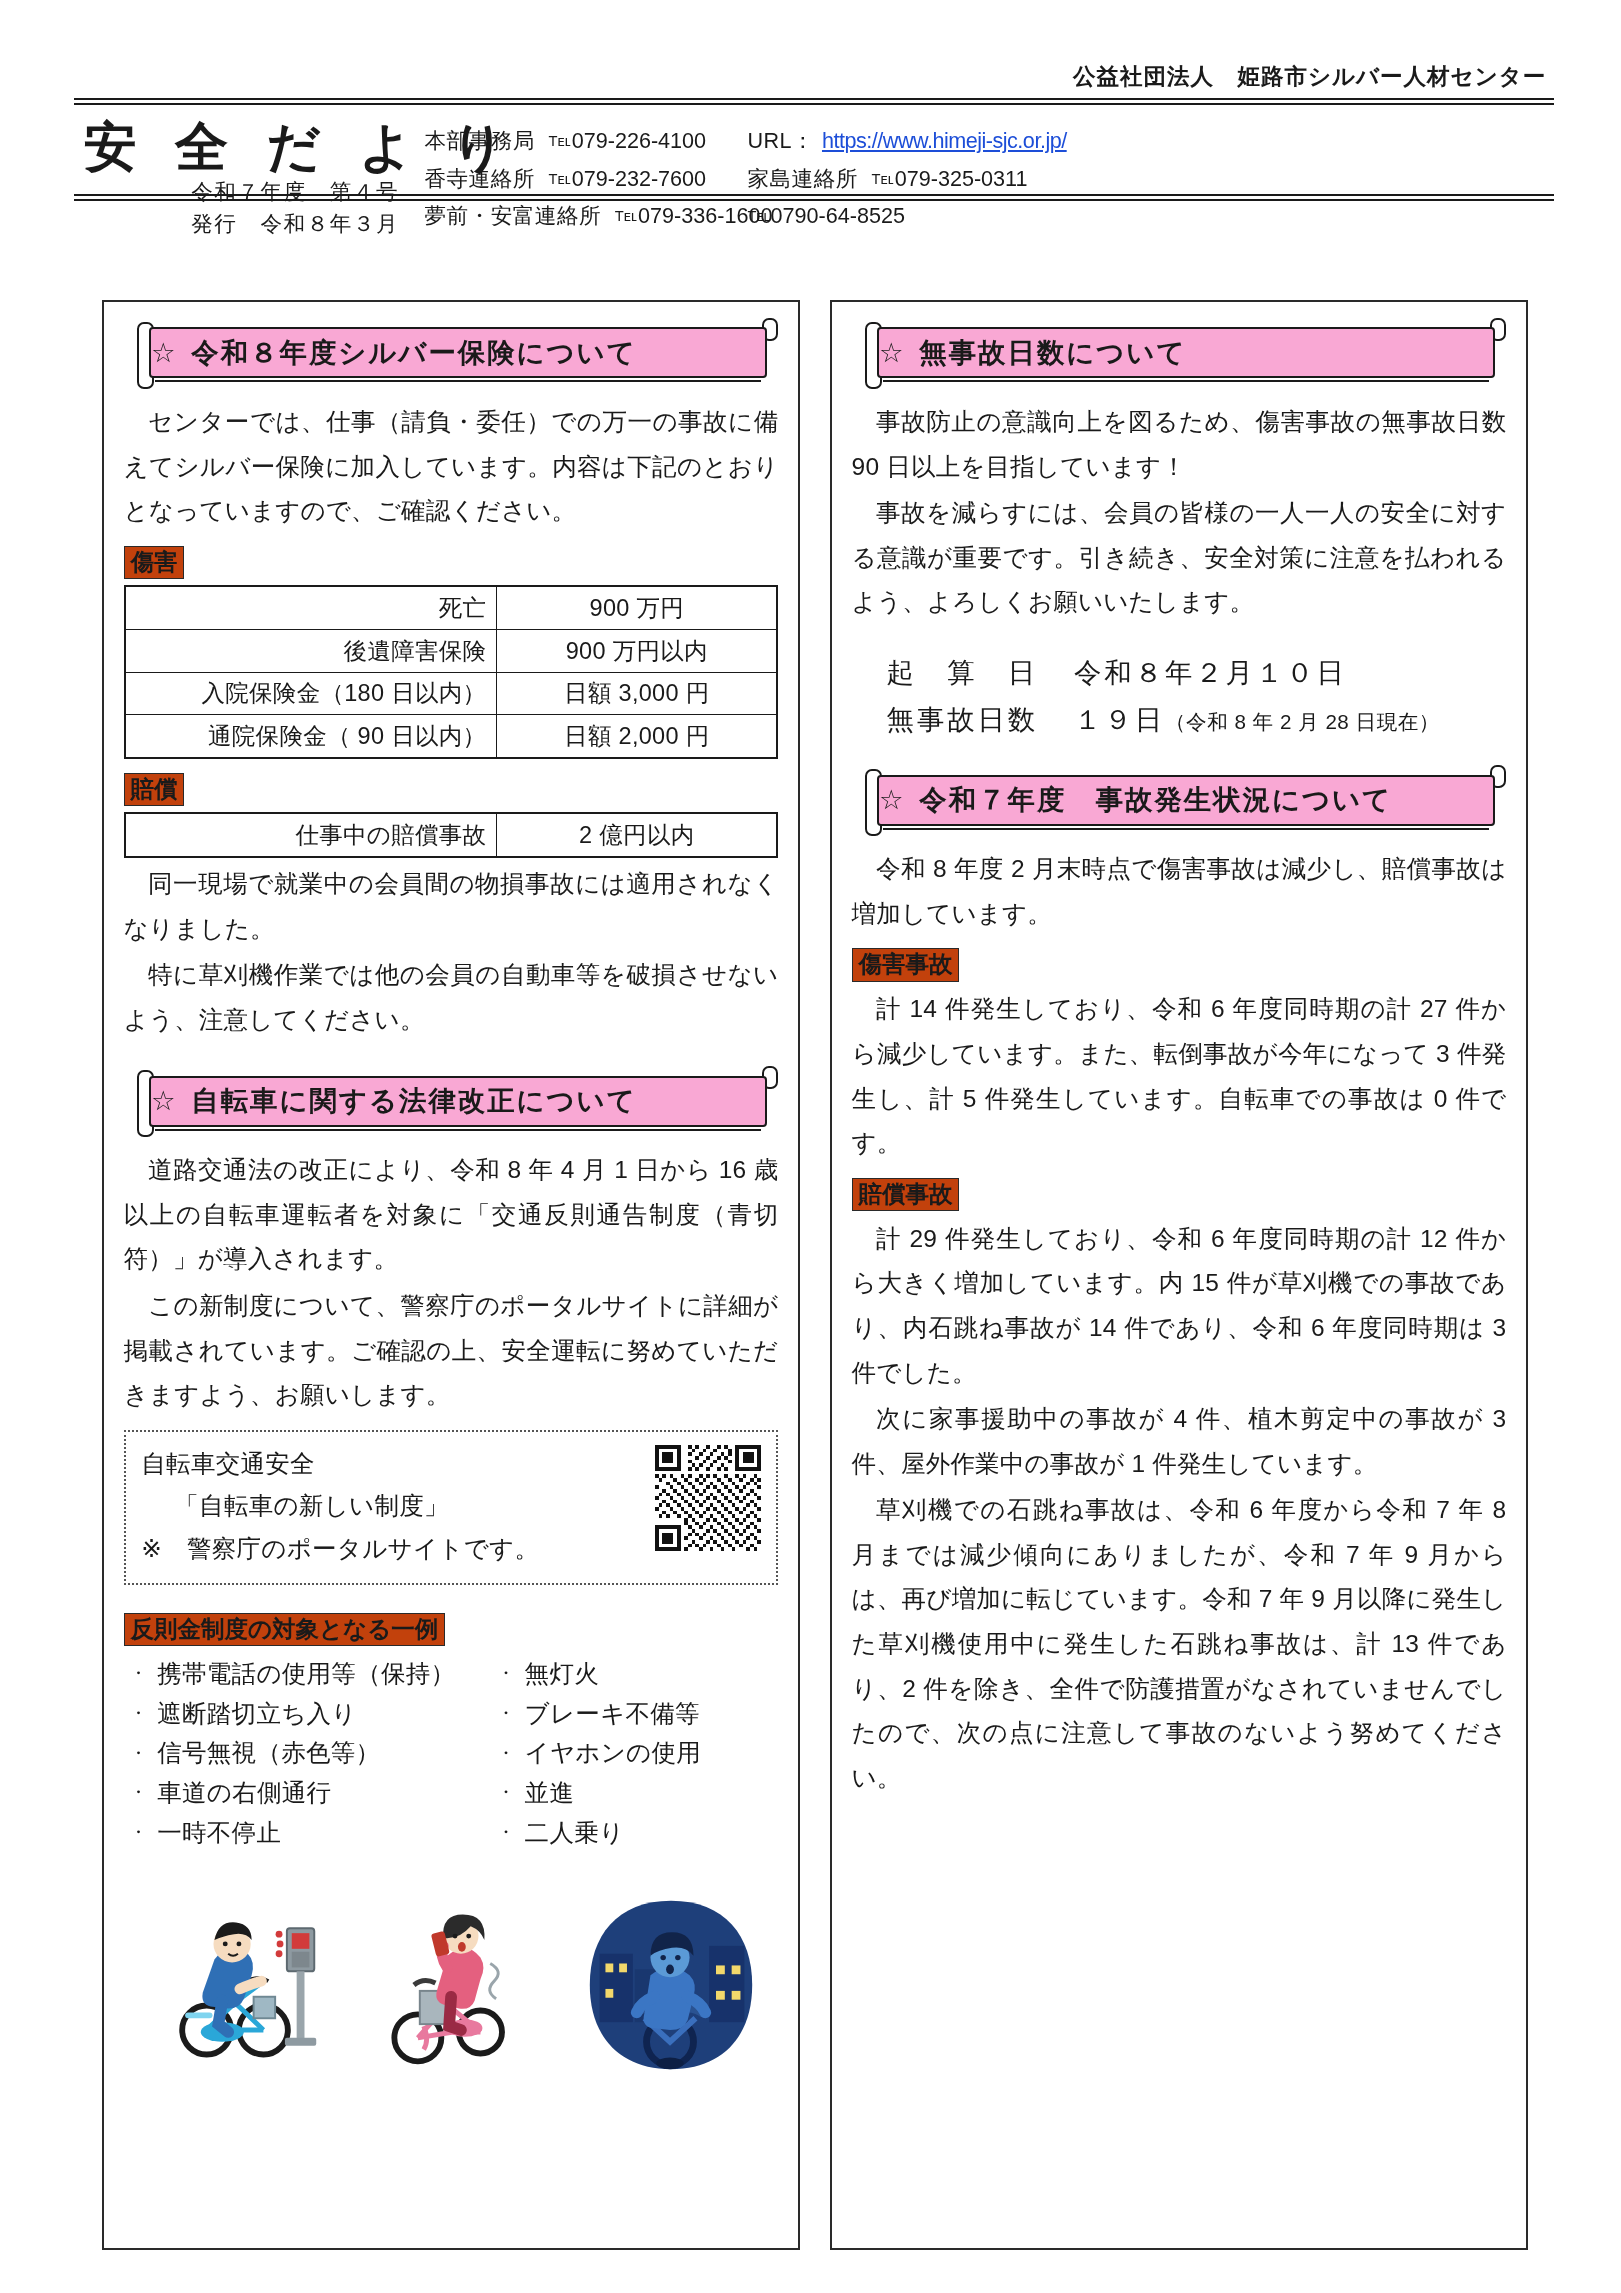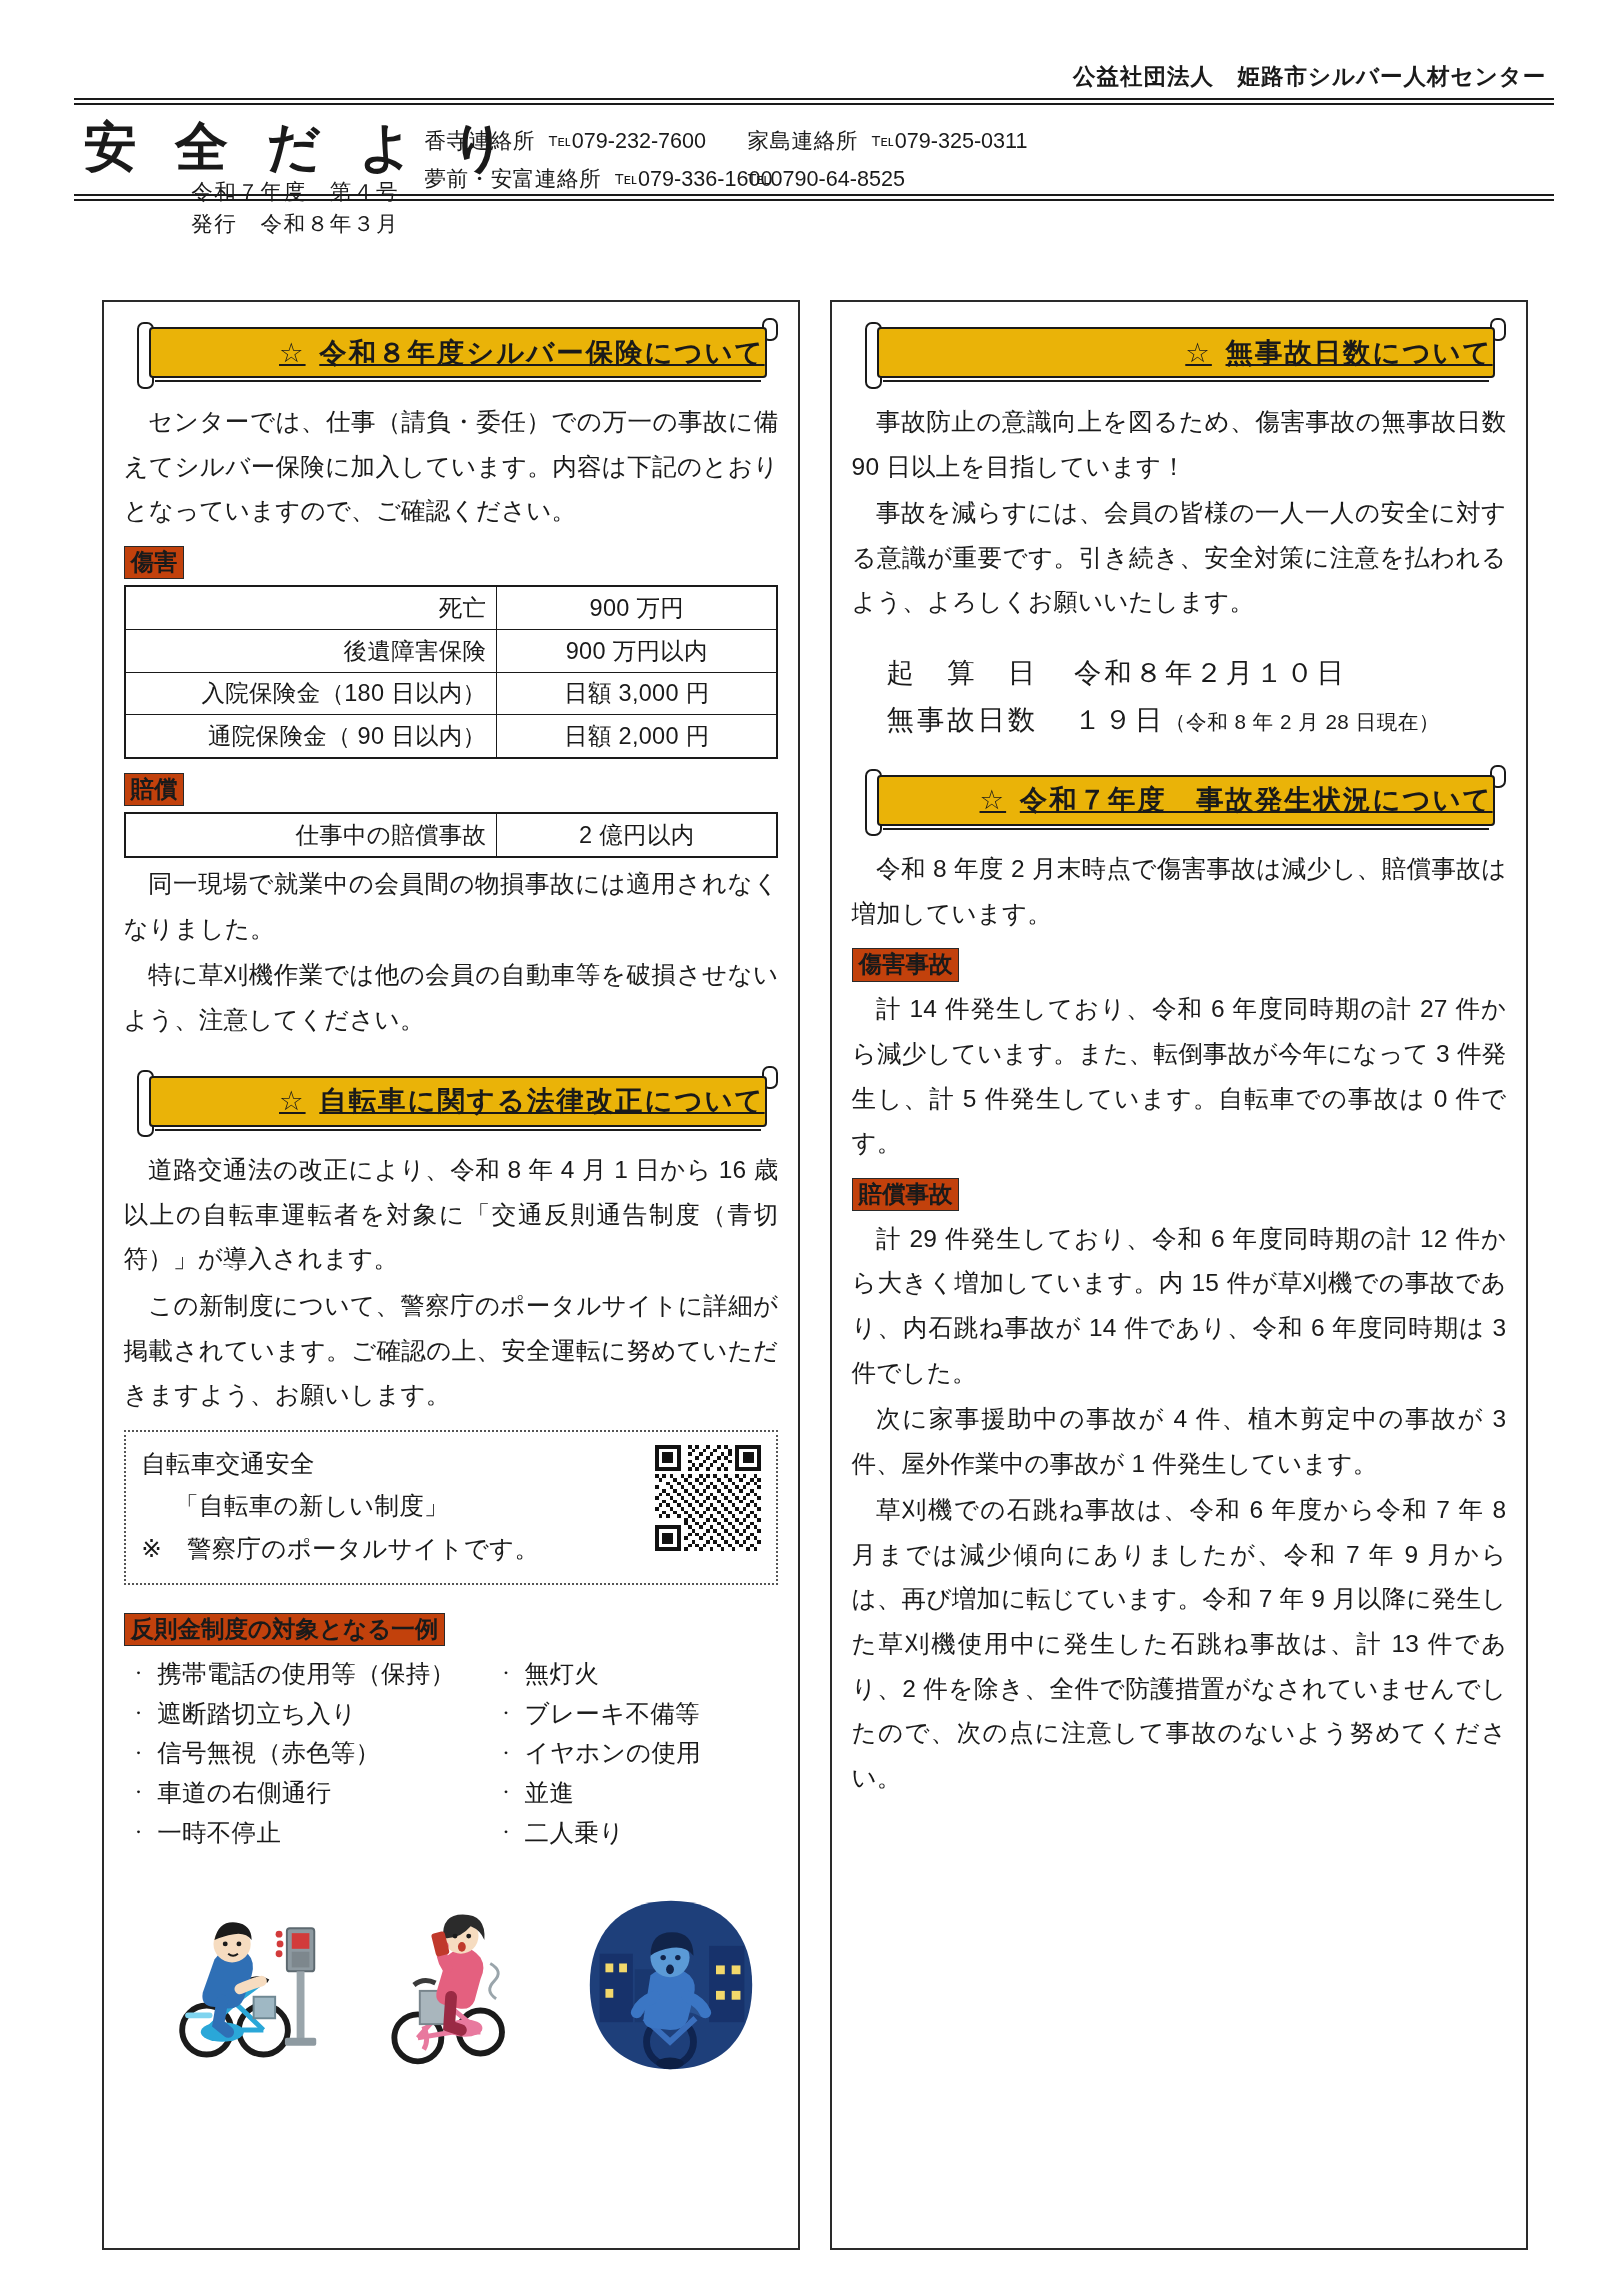--- a/index.html
+++ b/index.html
@@ -137,23 +137,22 @@
     margin: 7.8px 5.9px 19.6px 13.7px;
     height: 55px;
   }
   .banner-inner {
     position: absolute;
     left: 11.8px; right: 5.9px; top: 2px; bottom: 2px;
     border: 2.9px solid #1a1a1a;
     border-radius: 3.9px;
     display: flex;
     align-items: center;
-    justify-content: flex-end;
-    background: #eab308;
-    text-decoration: underline;
+    justify-content: flex-start;
+    background: #f9a8d4;
   }
   .banner-inner::after {
     content: "";
     position: absolute;
     left: 3.9px; right: 3.9px; bottom: -5.9px;
     border-bottom: 2.9px solid #1a1a1a;
   }
   .banner-roll-l, .banner-roll-r {
     position: absolute;
     width: 12.7px;
@@ -283,20 +282,28 @@
     <div class="org-line">公益社団法人　姫路市シルバー人材センター</div>
     <div class="rule-double"></div>
     <div class="head-body">
       <div class="title-block">
         <div class="paper-title">安 全 だ よ り</div>
         <div class="issue-line">令和７年度　第４号</div>
         <div class="issue-line">発行　令和８年３月</div>
       </div>
       <div class="contact-block">
 
+        <div class="contact-row">
+          <span class="col-a">
+            <span class="c-label">本部事務局</span><span class="c-tel">Tᴇʟ</span><span class="c-num">079-226-4100</span>
+          </span>
+          <span class="col-b">
+            <span class="url-label">URL：</span><a class="url-link" href="#">https://www.himeji-sjc.or.jp/</a>
+          </span>
+        </div>
 
         <div class="contact-row">
           <span class="col-a">
             <span class="c-label">香寺連絡所</span><span class="c-tel">Tᴇʟ</span><span class="c-num">079-232-7600</span>
           </span>
           <span class="col-b">
             <span class="c-label">家島連絡所</span><span class="c-tel">Tᴇʟ</span><span class="c-num">079-325-0311</span>
           </span>
         </div>
 

